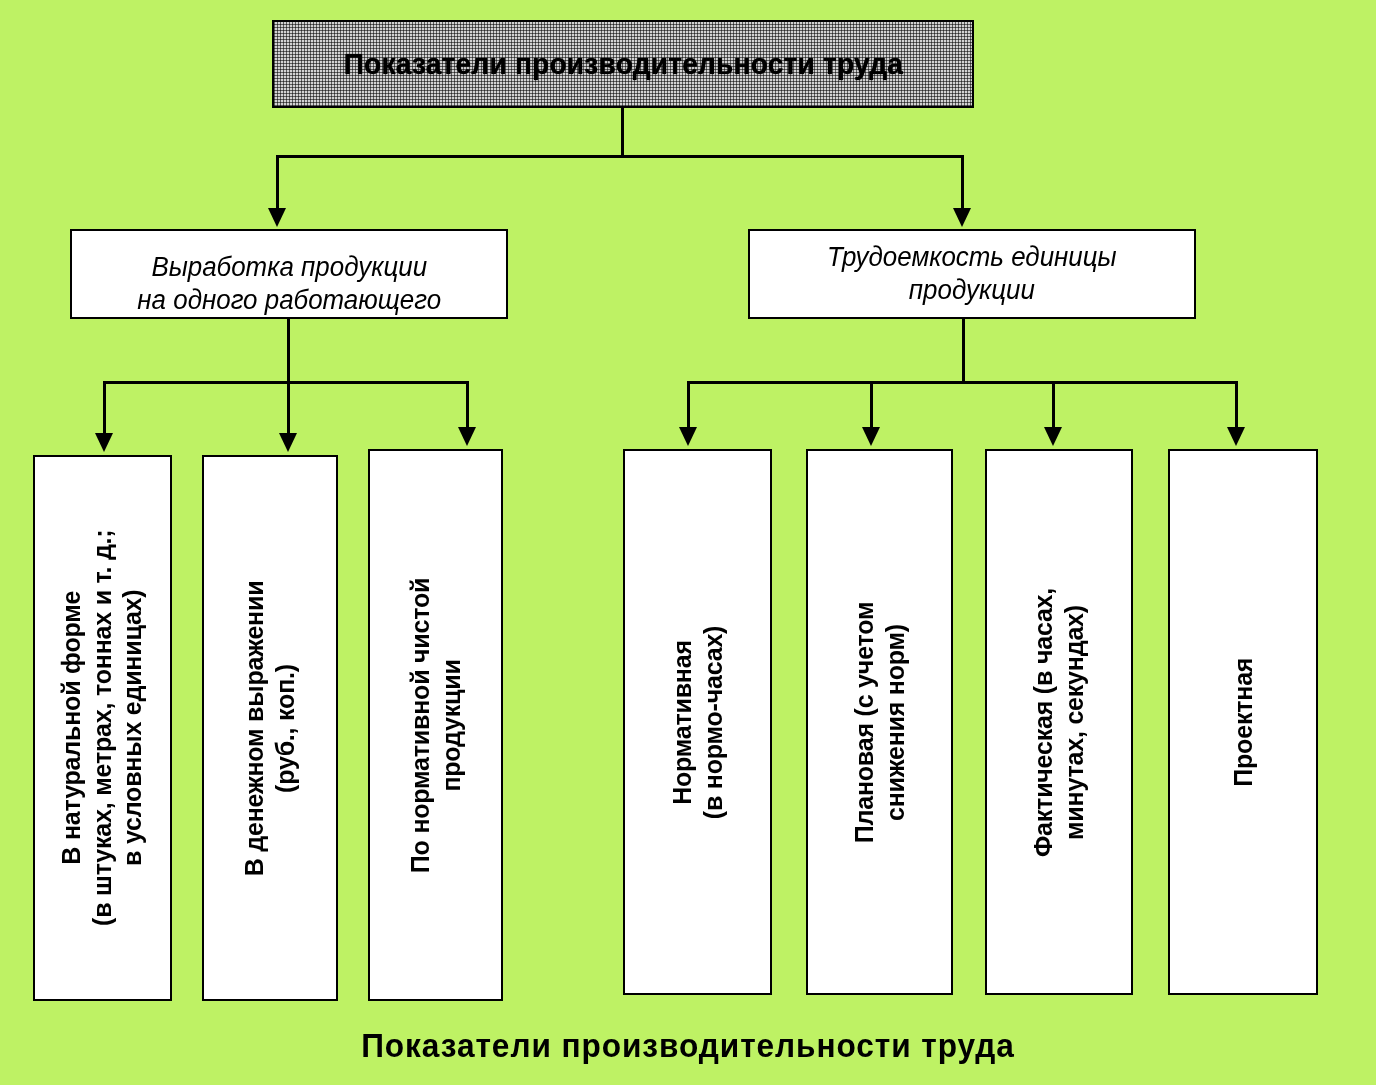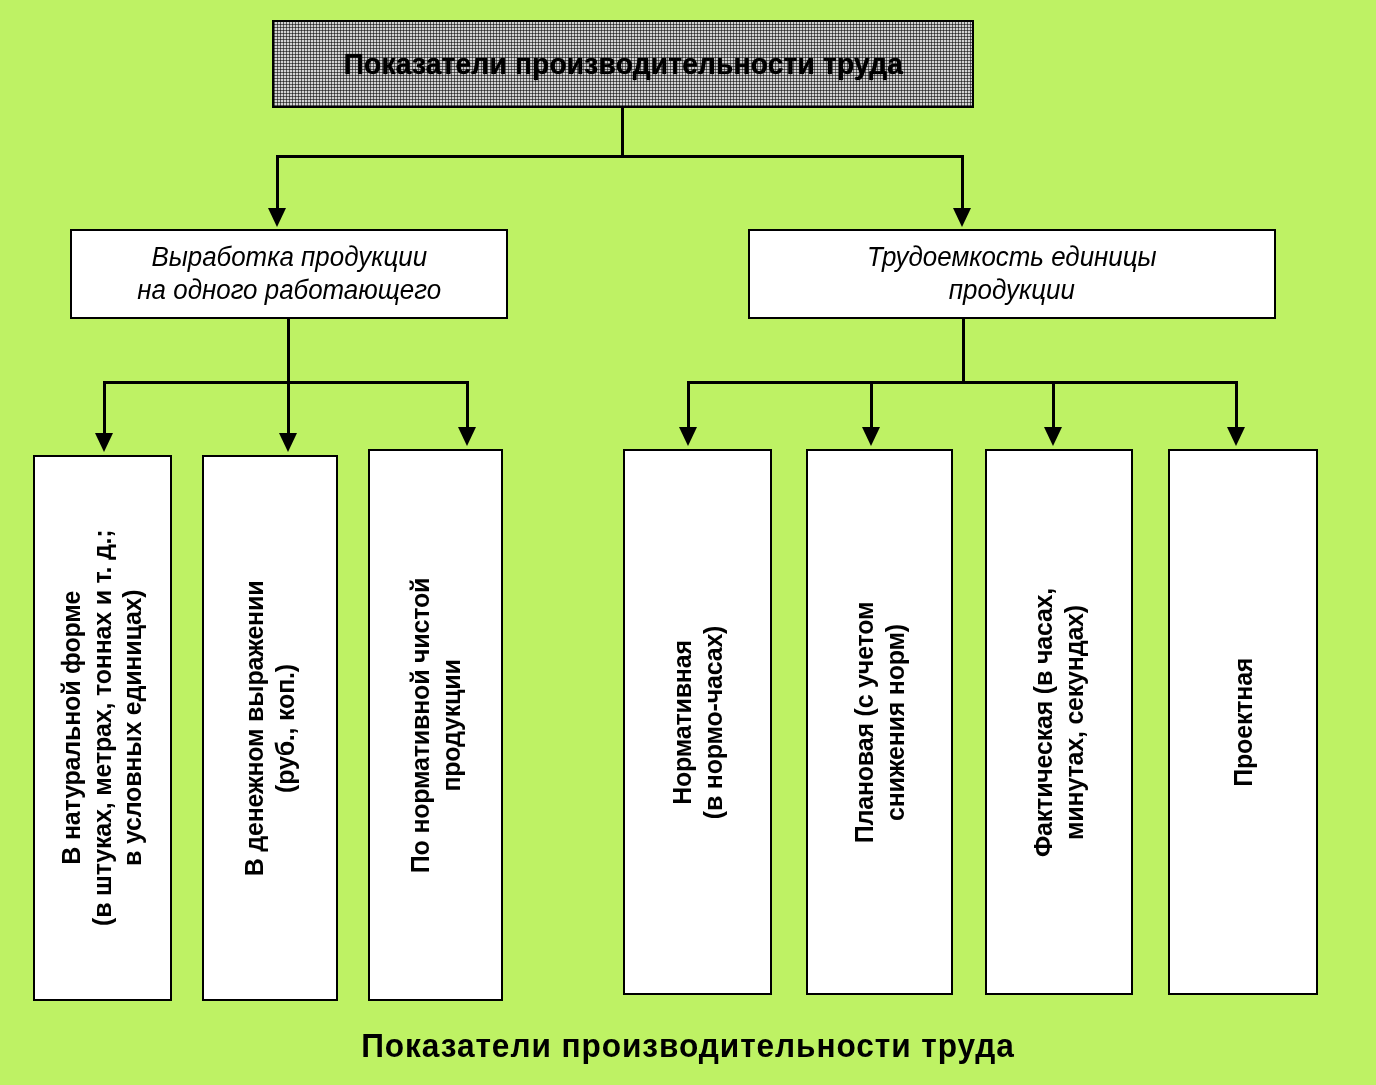--- a/index.html
+++ b/index.html
@@ -51,22 +51,22 @@
   .lvl2{
     height:90px;
   }
   .lvl2 .txt{
     font-size:27px;
     font-style:italic;
     line-height:1.22;
     font-weight:500;
     transform:scaleX(.96);
   }
-  #box-vyrabotka{ left:70px;  top:229px; width:438px; }
-  #box-trudoemkost{ left:748px; top:229px; width:528px; }
+  #box-vyrabotka{ left:70px;  top:229px; width:438px;align-items:flex-end; }
+  #box-trudoemkost{ left:748px; top:229px; width:448px; }
 
   
   .vbox .vtxt{
     display:block;
     white-space:pre;
     transform:rotate(-90deg);
     transform-origin:center center;
     font-size:25px;
     font-weight:bold;
     line-height:1.22;

